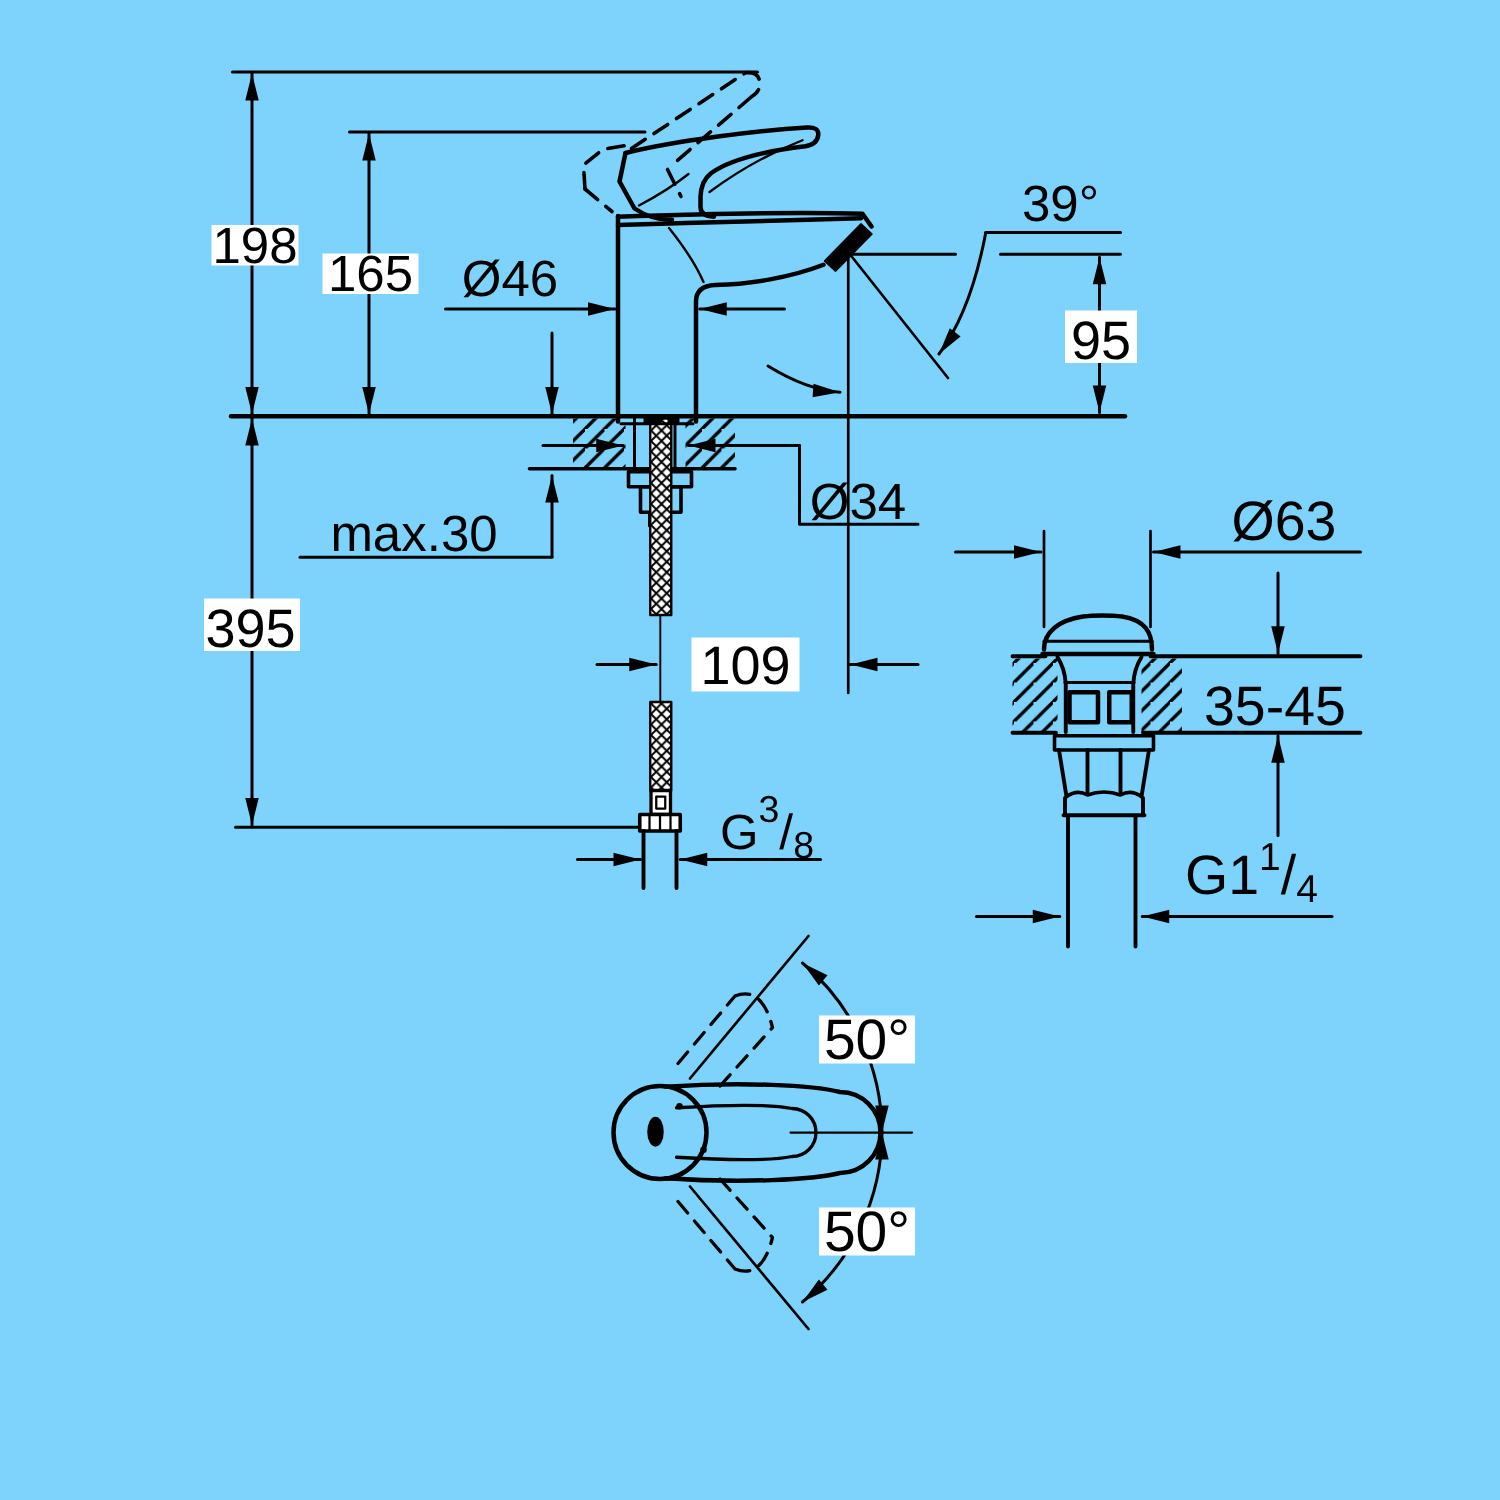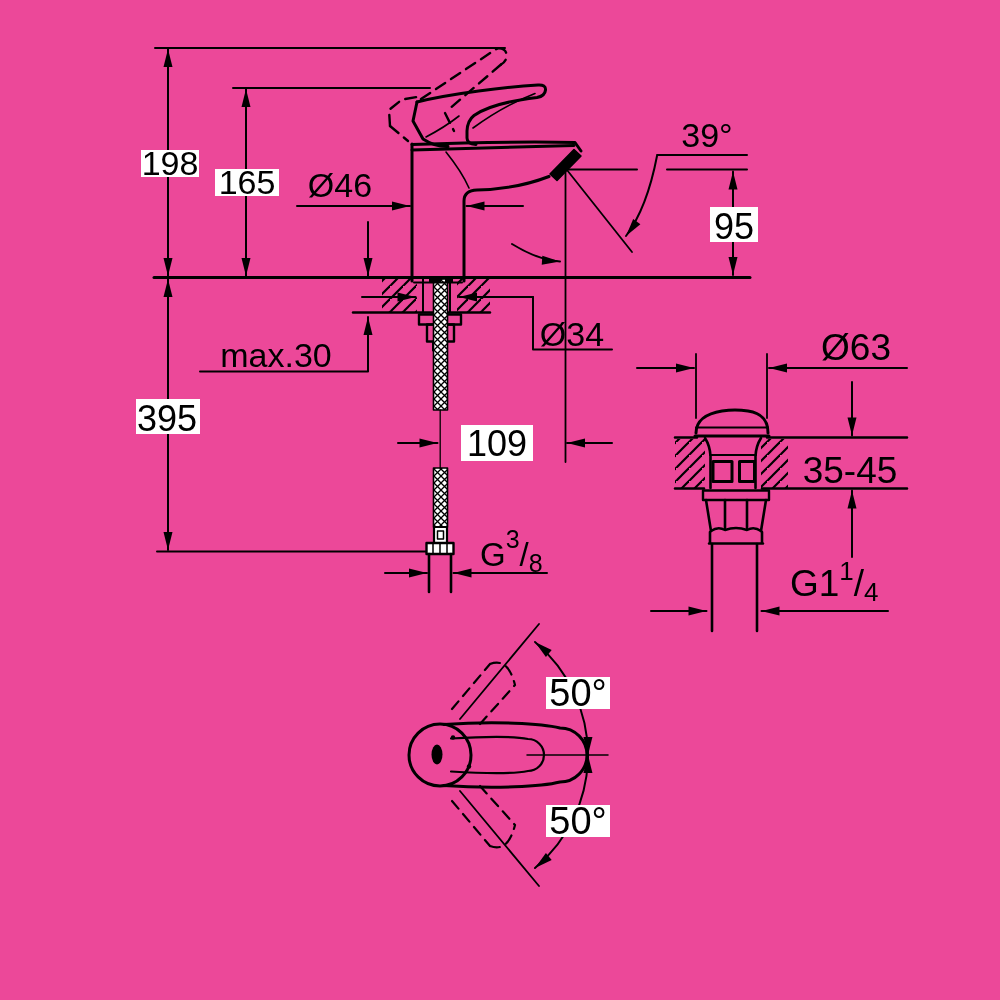--- a/index.html
+++ b/index.html
@@ -1,16 +1,16 @@
 <!DOCTYPE html>
 <html><head>
 <meta charset="utf-8">
 <style>
   html,body{margin:0;padding:0;background:#ffffff;}
-  .stage{position:relative;width:1000px;height:1000px;background:#ec4899;overflow:hidden;}
+  .stage{position:relative;width:1000px;height:1000px;background:#7dd3fc;overflow:hidden;}
   svg{position:absolute;left:0;top:0;}
   text{font-family:"Liberation Sans","DejaVu Sans",sans-serif;fill:#000000;}
 </style>
 </head>
 <body>
 
 <div class="stage">
 <svg width="1000" height="1000" viewBox="0 0 1000 1000">
   <defs>
     <marker id="ah" markerUnits="userSpaceOnUse" markerWidth="20" markerHeight="12" refX="19" refY="6" orient="auto-start-reverse">

